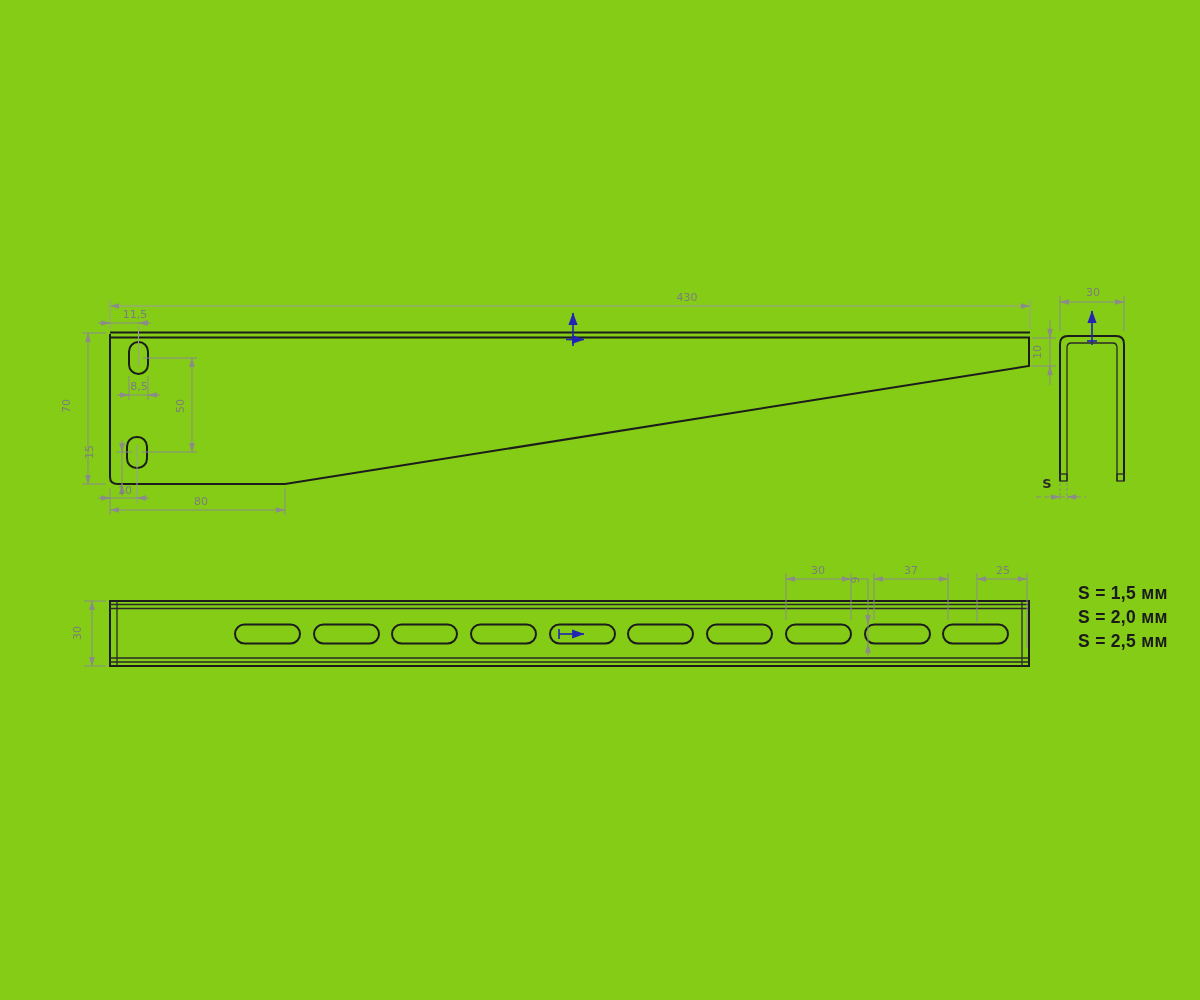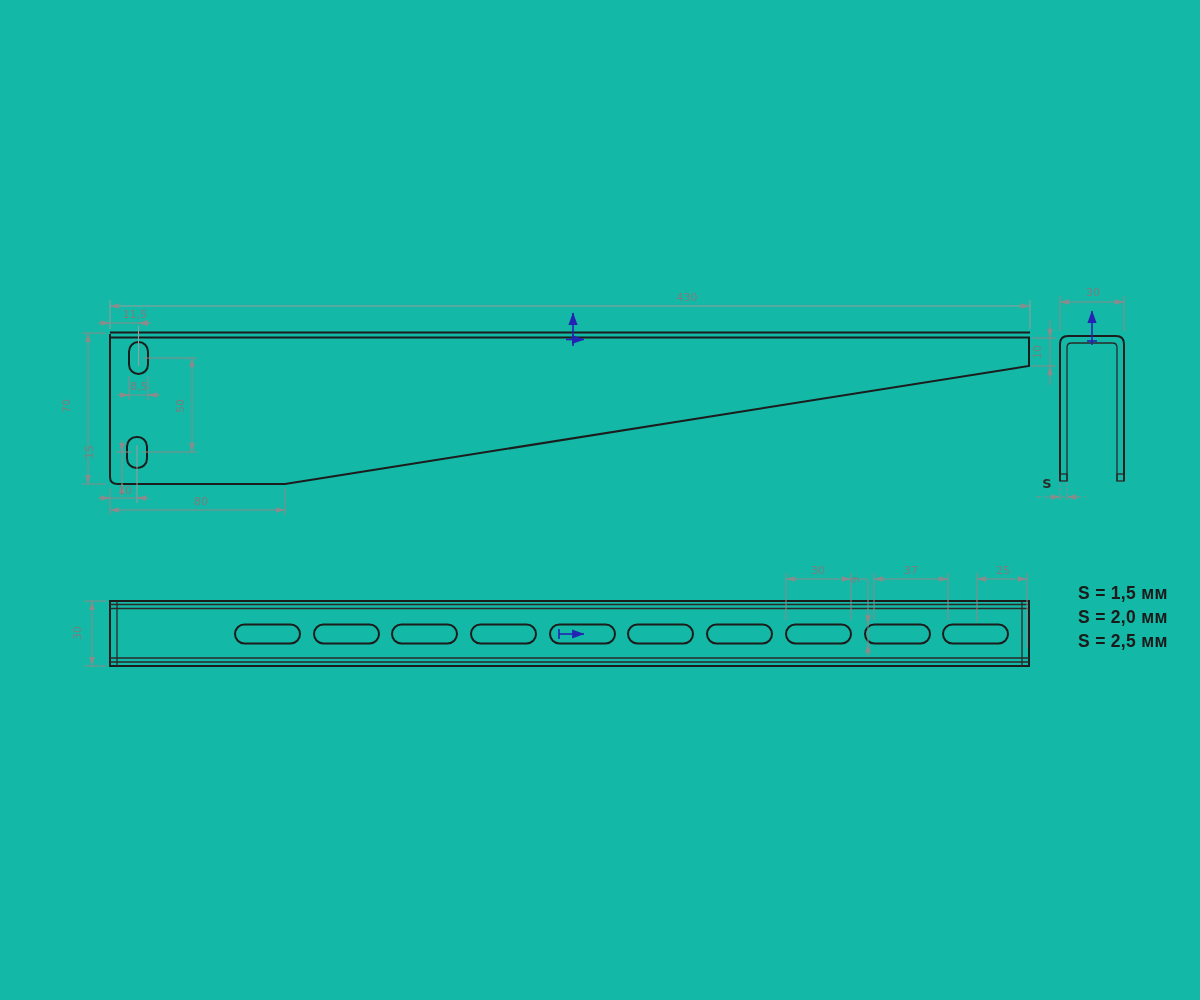--- a/index.html
+++ b/index.html
@@ -1,16 +1,16 @@
 <!DOCTYPE html>
 <html><head>
 <meta charset="utf-8">
 <style>
   html,body{margin:0;padding:0;background:#ffffff;}
-  .canvas{position:relative;width:1200px;height:1000px;background:#14b8a6;overflow:hidden;
+  .canvas{position:relative;width:1200px;height:1000px;background:#84cc16;overflow:hidden;
           font-family:"DejaVu Sans", sans-serif;}
   svg{position:absolute;left:0;top:0;}
   .outline{stroke:#1c1c1c;stroke-width:2;fill:none;}
   .outline-thin{stroke:#2a2a2a;stroke-width:1.3;fill:none;}
   .dim{stroke:#8b8b8b;stroke-width:1;fill:none;}
   .dim-light{stroke:#9c9c9c;stroke-width:1;fill:none;}
   .dimtext{fill:#7d7d7d;font-size:11px;font-family:"DejaVu Sans",sans-serif;}
   .blue{stroke:#2323b4;stroke-width:1.6;fill:none;}
   .slabel{fill:#2b2b2b;font-size:13px;font-weight:bold;font-family:"DejaVu Sans",sans-serif;}
   .thick-table text{fill:#1a1a1a;font-size:17.5px;font-weight:bold;

